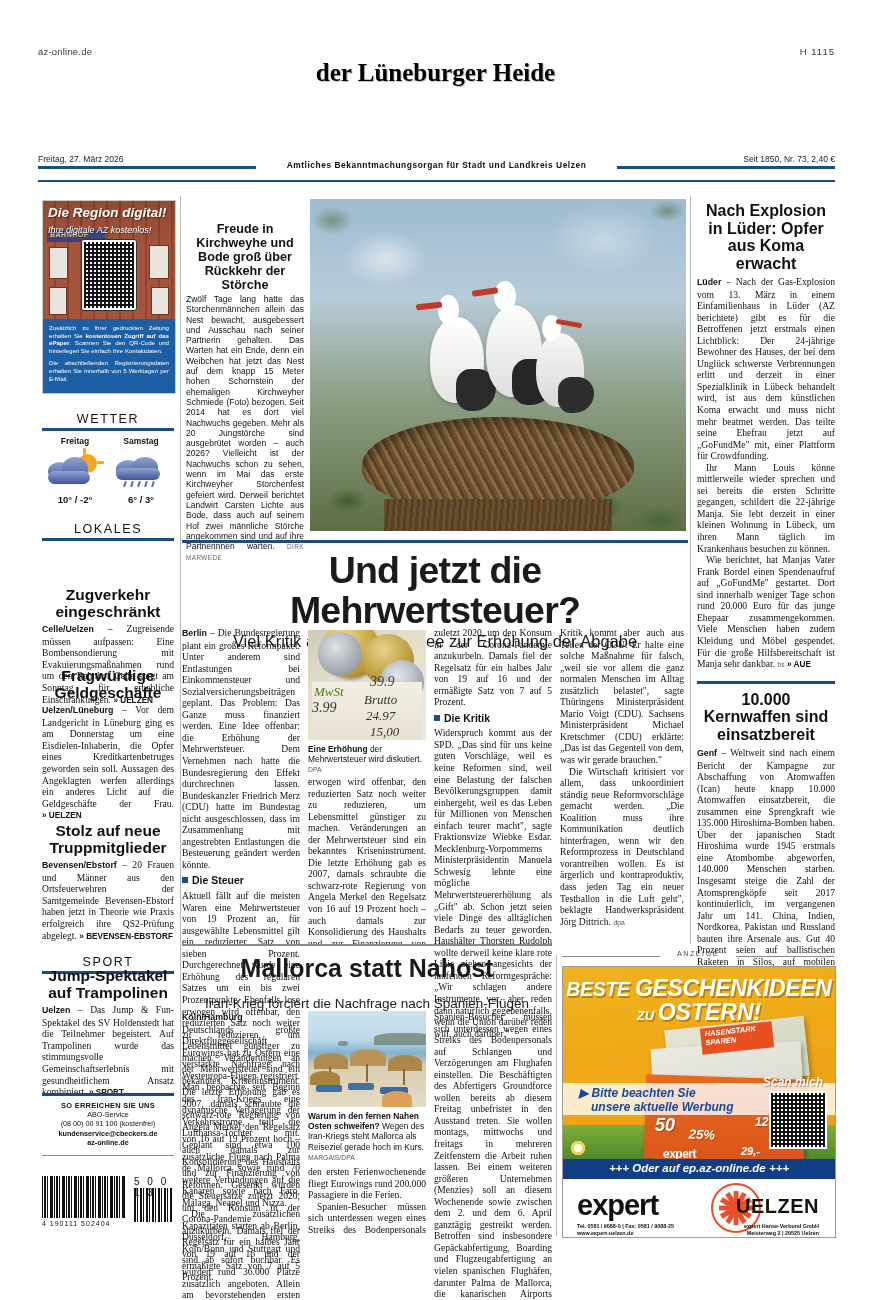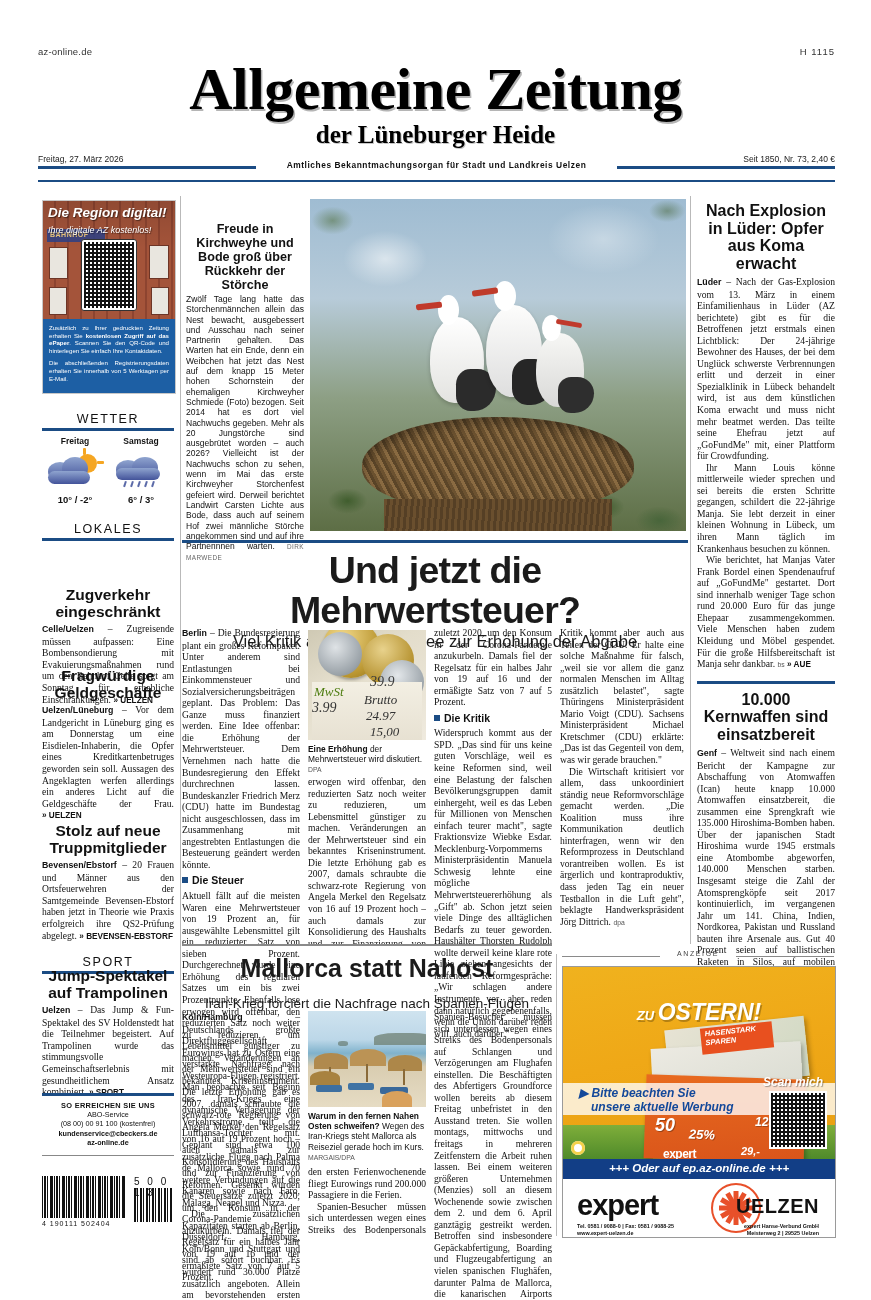--- a/index.html
+++ b/index.html
@@ -179,21 +179,20 @@
 </style>
 </head>
 <body>
 
 <div class="page">
 
   <div class="topline">az-online.de</div>
   <div class="topcode">H 1115</div>
 
   <div class="masthead">
-    <div class="mt">Allgemeine Zeitung</div>
     <div class="ms">der Lüneburger Heide</div>
   </div>
 
   <div class="datestrip">
     <div class="dl">Freitag, 27. März 2026</div>
     <div class="bar l"></div>
     <div class="dc">Amtliches Bekanntmachungsorgan für Stadt und Landkreis Uelzen</div>
     <div class="bar r"></div>
     <div class="dr">Seit 1850, Nr. 73, 2,40 €</div>
   </div>
@@ -473,20 +472,21 @@
       <div style="position:absolute;right:0;top:6px;width:98px;height:1px;background:#8a8a8a;"></div>
       <div class="anz" style="position:absolute;left:0;right:0;top:0;">ANZEIGE</div>
     </div>
   </div>
 
   <div class="ad" style="left:562px;top:966px;width:272px;height:270px;">
     <div class="ad-top">
       <div class="ad-grass"></div>
       <div style="position:absolute;left:8px;bottom:4px;width:14px;height:14px;border-radius:50%;background:#fff;box-shadow:0 0 0 3px #f3d14a inset;"></div>
     </div>
+    <div class="ad-h1"><span>BESTE </span><span class="big">GESCHENKIDEEN</span></div>
     <div class="ad-h2"><span class="zu">ZU </span><span class="big">OSTERN!</span></div>
 
     <div class="ad-flyers">
       <div class="flyer" style="left:22px;top:4px;width:140px;height:60px;background:linear-gradient(135deg,#e7e3d4,#cfd8c2);transform:rotate(-6deg);"></div>
       <div class="flyer" style="left:8px;top:26px;width:150px;height:96px;background:linear-gradient(160deg,#eceae2,#d2d6cb);transform:rotate(-3deg);"></div>
       <div class="flyer" style="left:0px;top:58px;width:160px;height:84px;background:linear-gradient(175deg,#e86a1f,#d9541a);transform:rotate(2deg);"></div>
       <div style="position:absolute;left:56px;top:6px;width:72px;height:26px;background:#e8501f;transform:rotate(-6deg);"></div>
       <div style="position:absolute;left:60px;top:8px;width:64px;transform:rotate(-6deg);font-family:'Liberation Sans',sans-serif;font-weight:700;font-style:italic;font-size:7.5px;line-height:8.5px;color:#fff;">HASENSTARK SPAREN</div>
       <div style="position:absolute;left:44px;top:108px;font-family:'Liberation Sans',sans-serif;font-weight:700;font-style:italic;font-size:13px;color:#fff;text-shadow:1px 1px 0 rgba(0,0,0,.25);transform:rotate(2deg);">25%</div>
       <div style="position:absolute;left:110px;top:96px;font-family:'Liberation Sans',sans-serif;font-weight:700;font-style:italic;font-size:12px;color:#fff;text-shadow:1px 1px 0 rgba(0,0,0,.25);">129,-</div>

